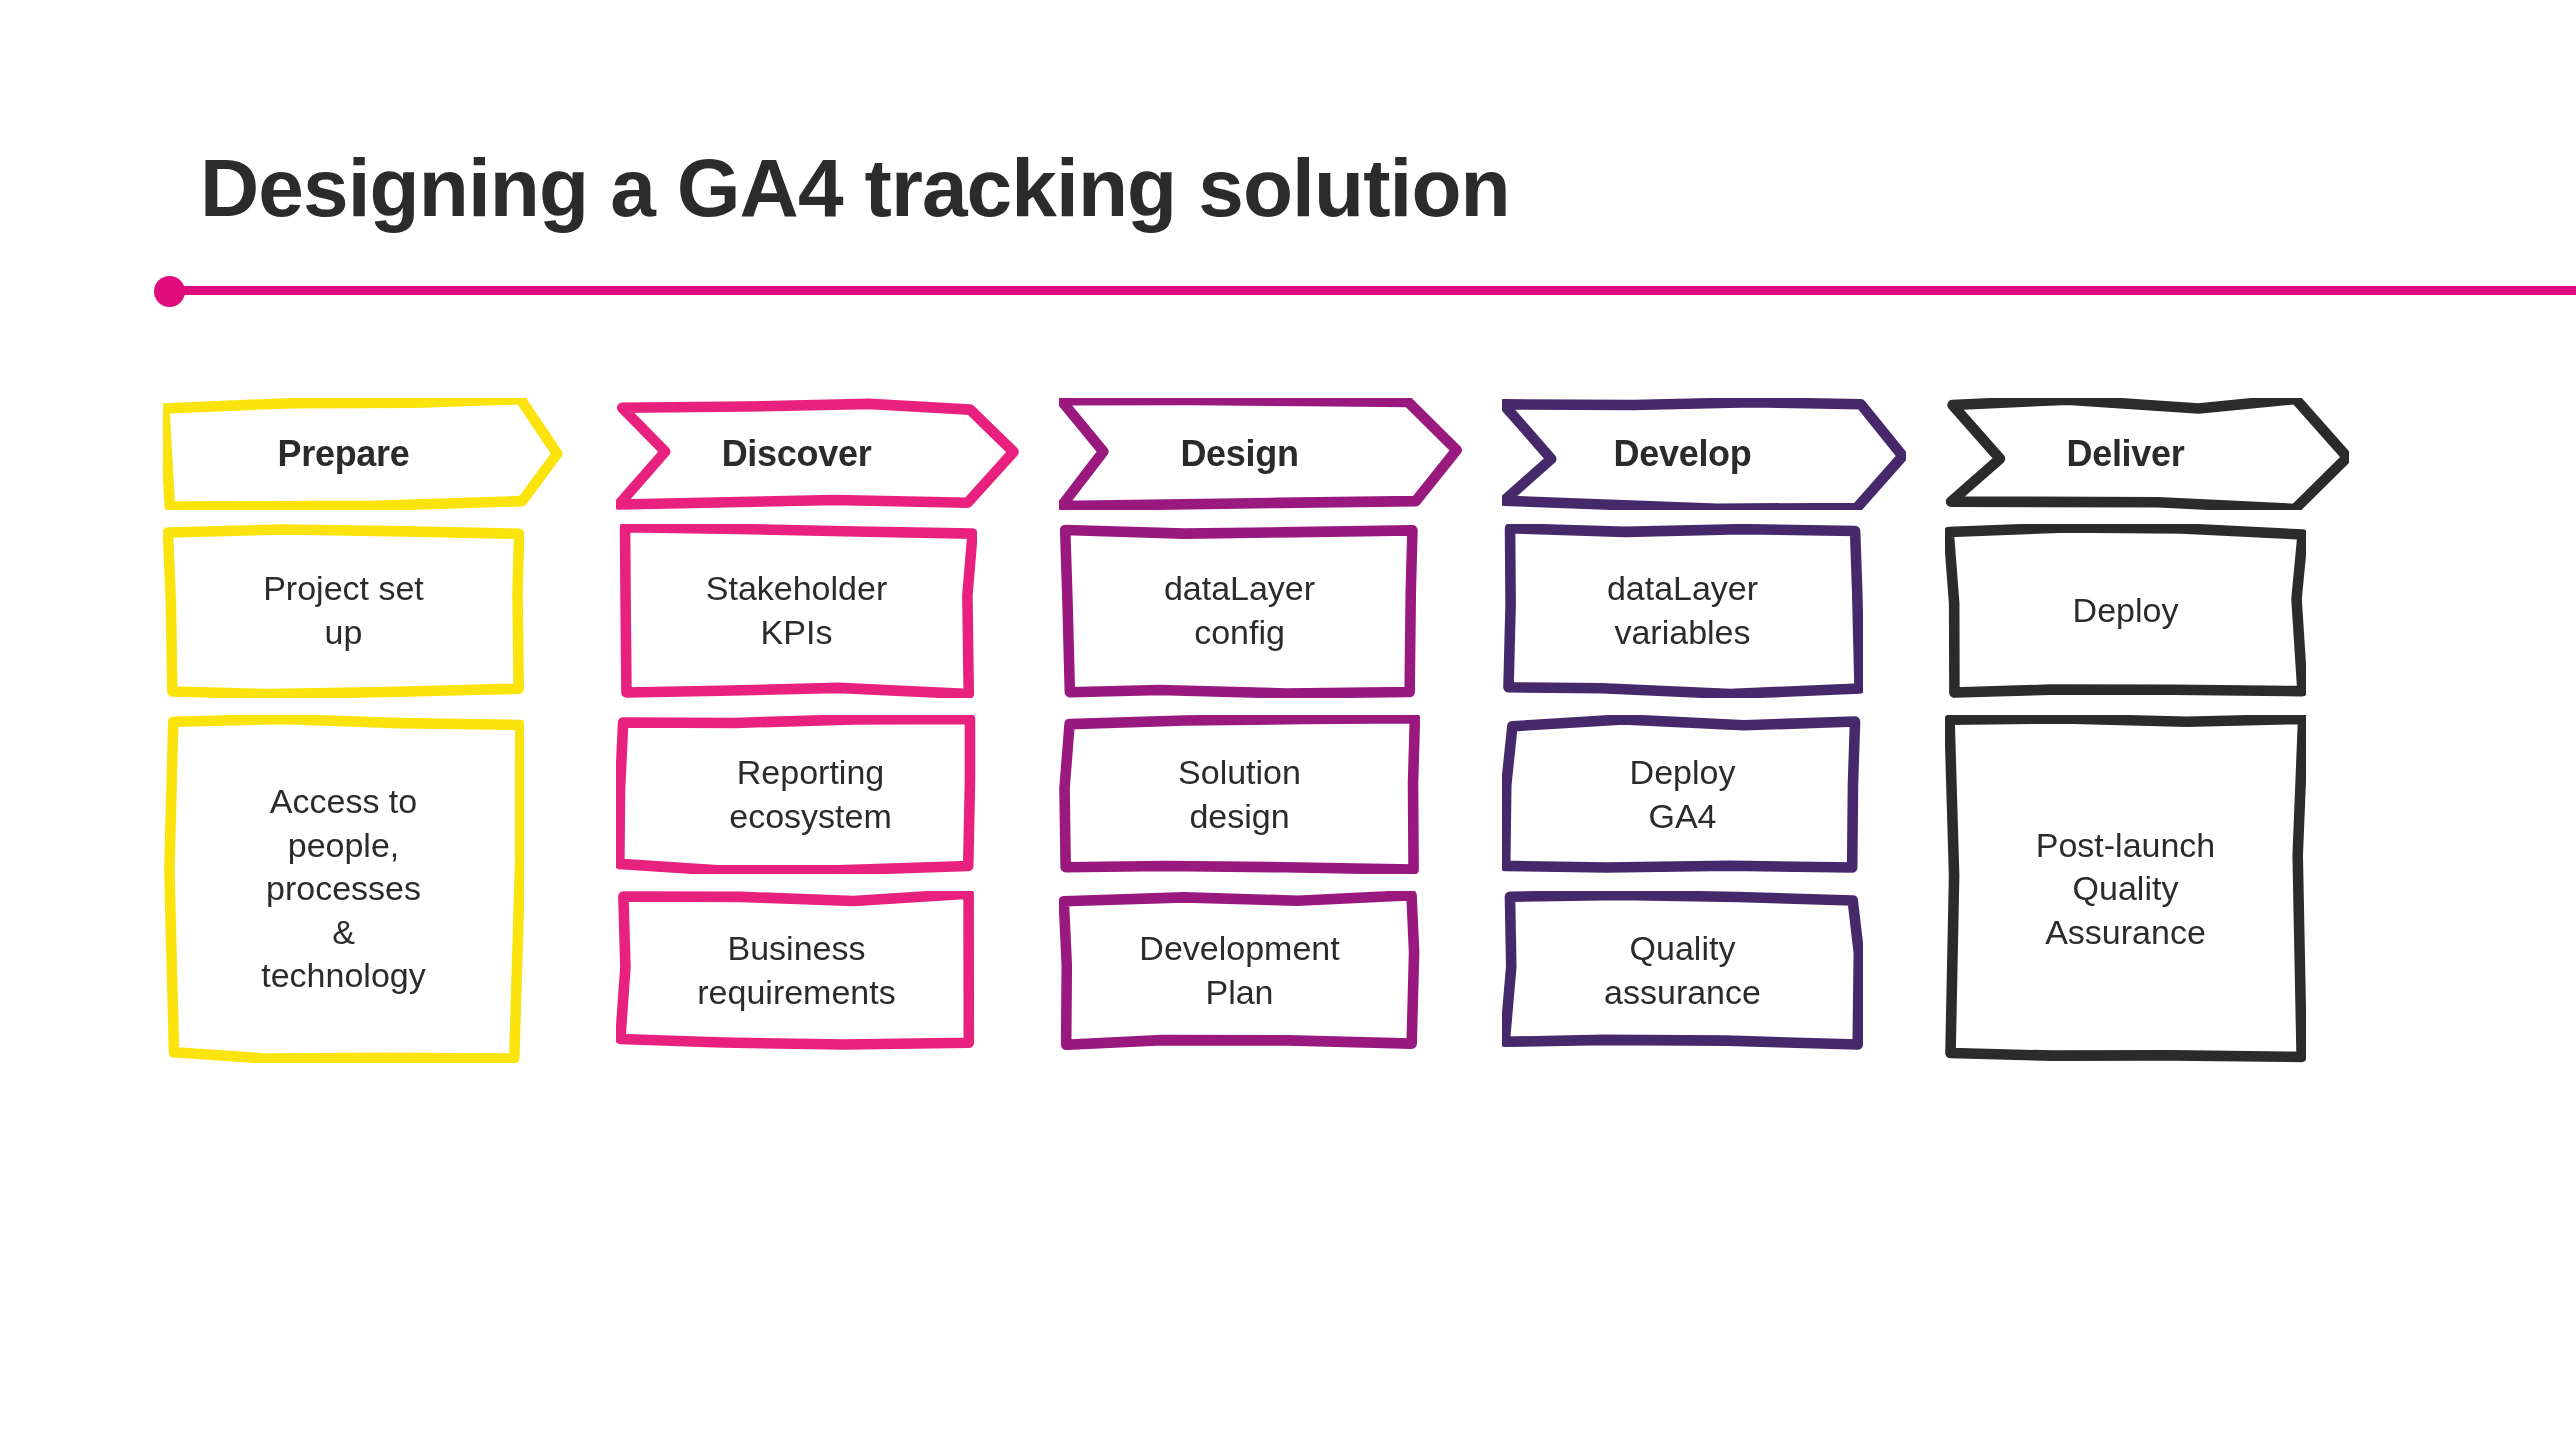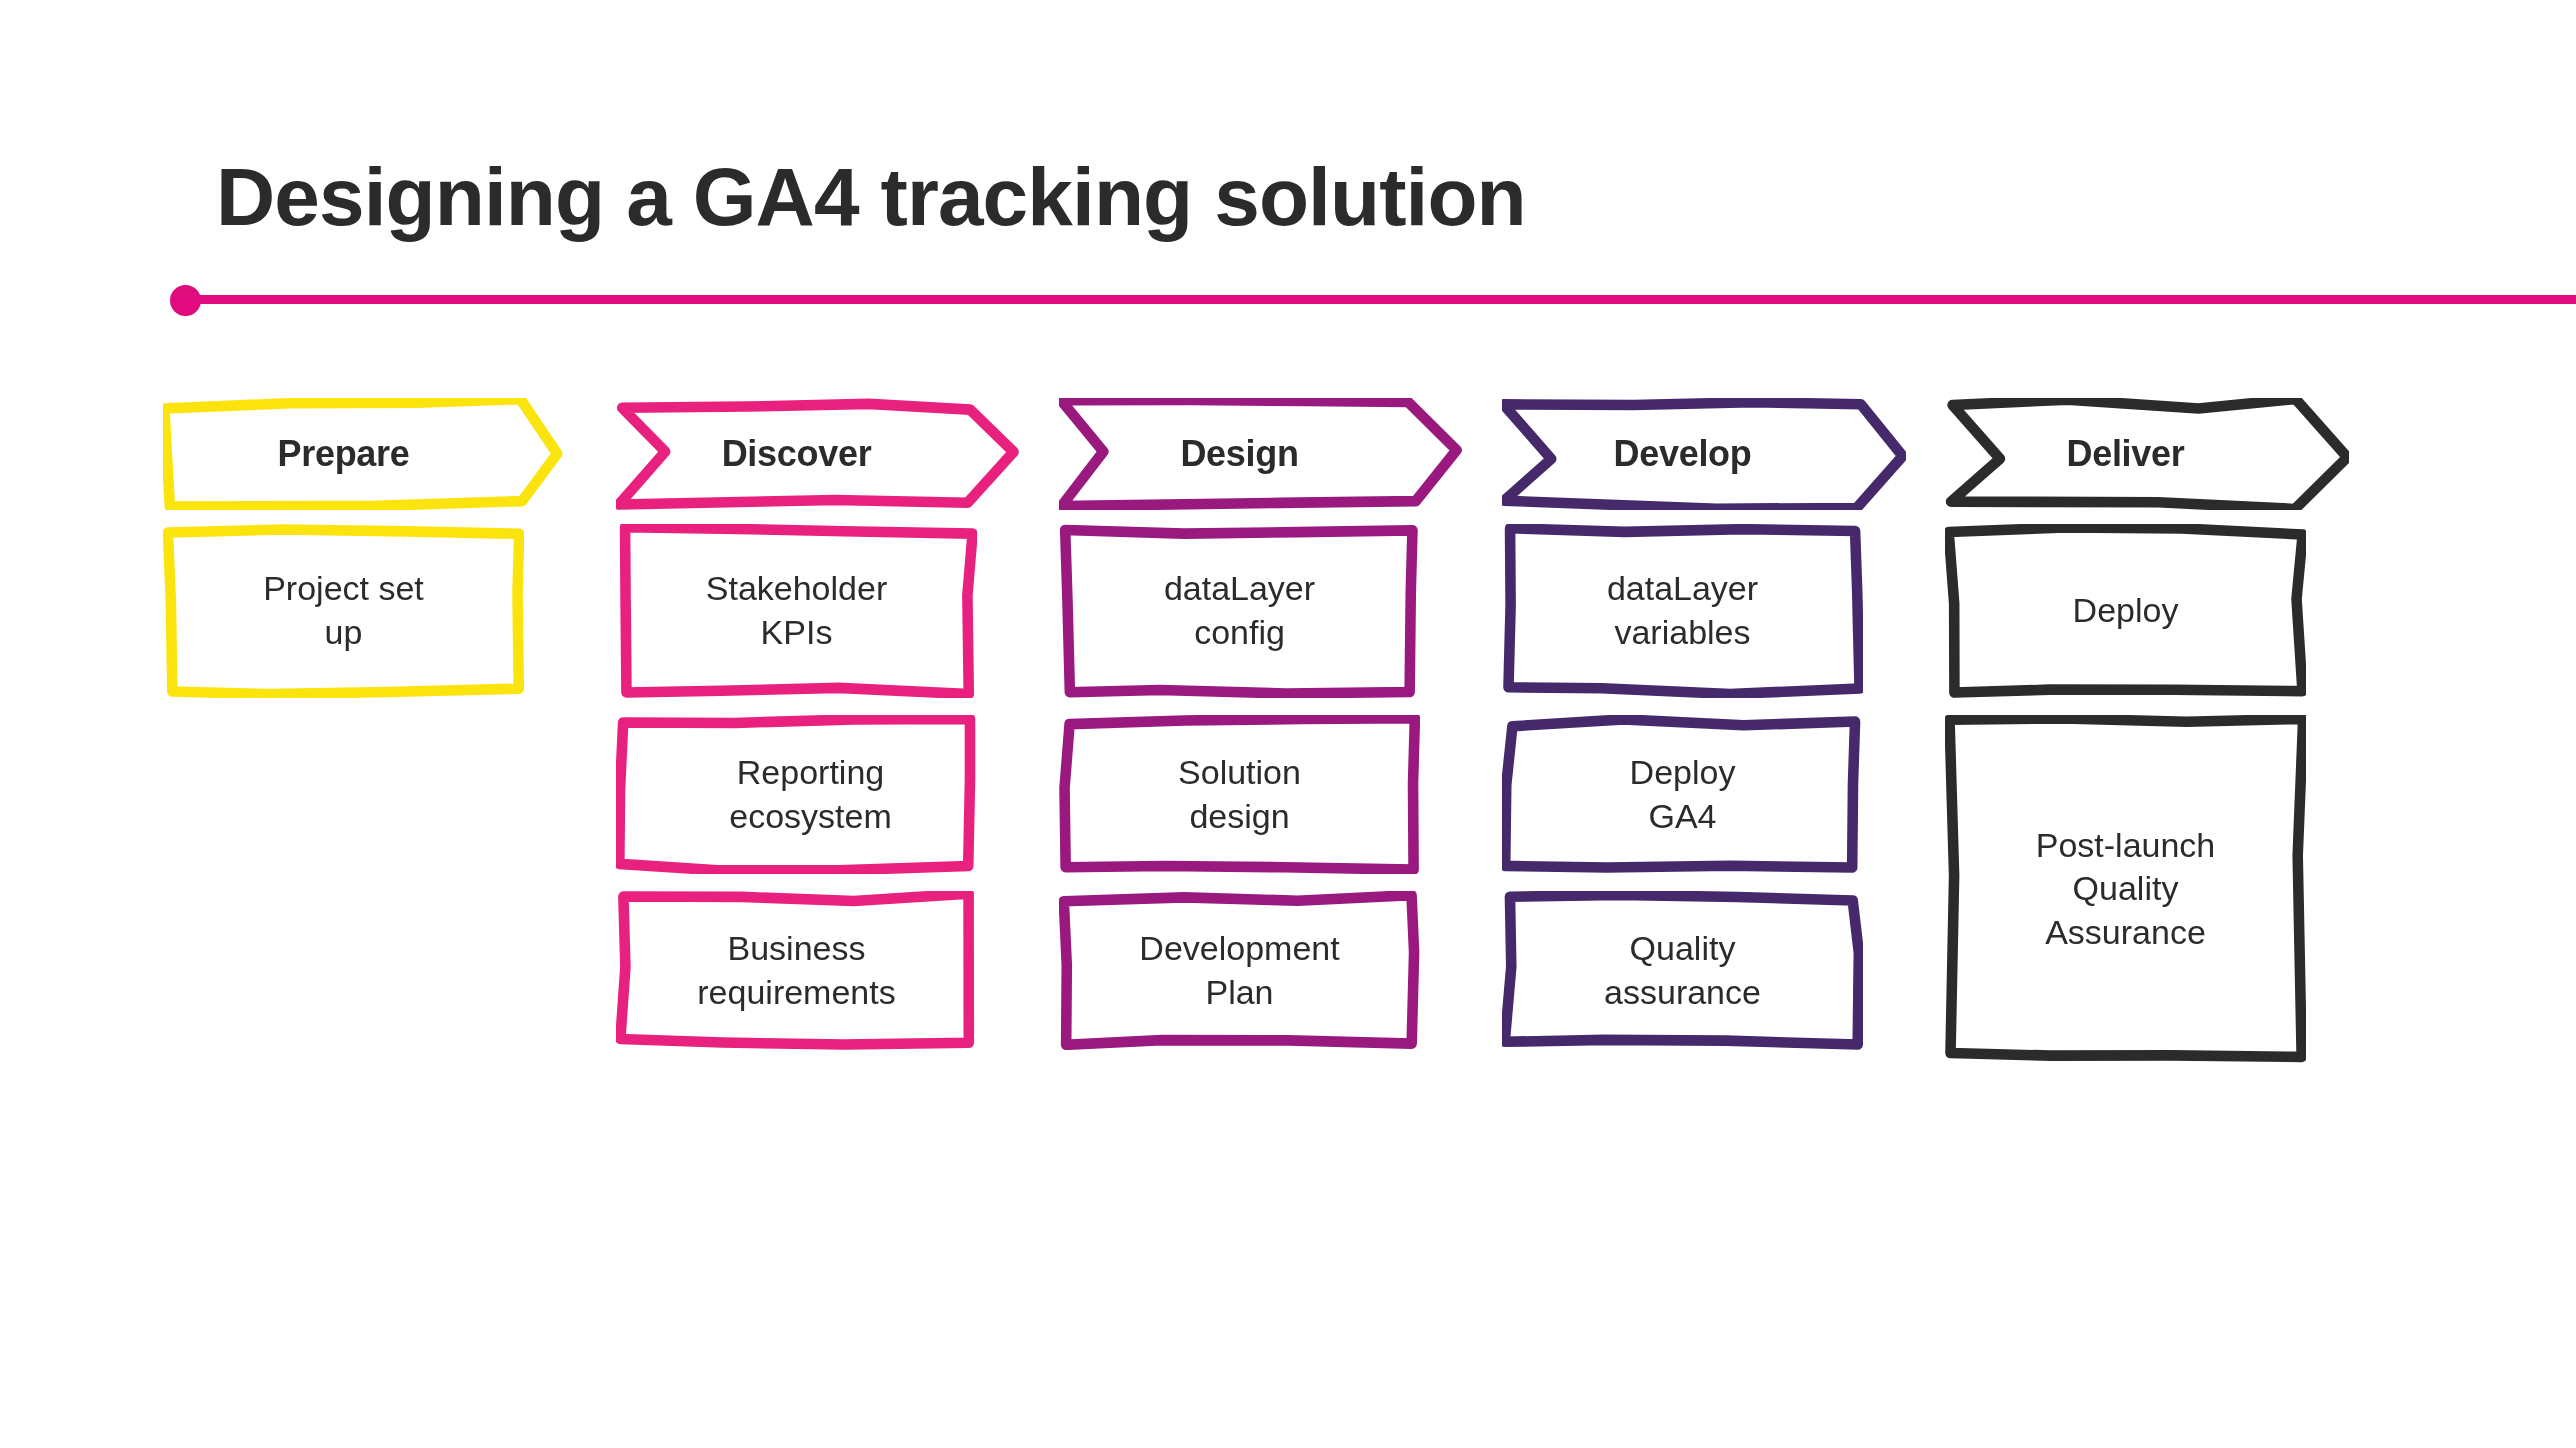--- a/index.html
+++ b/index.html
@@ -11,25 +11,24 @@
     width: 2576px;
     height: 1449px;
     position: relative;
     overflow: hidden;
     font-family: "Liberation Sans", sans-serif;
   }
 
   
   #title-block {
     position: absolute;
-    left: 16px;
+    left: 0;
     top: 0;
     width: 2136px;
     height: 348px;
-    margin-top: 9px;
   }
   #page-title {
     position: absolute;
     left: 200px;
     top: 144px;
     font-family: "Liberation Sans", sans-serif;
     font-size: 82px;
     font-weight: bold;
     letter-spacing: -0.9px;
     color: #2B2B2B;
@@ -143,20 +142,30 @@
         <div class="chev-label">Prepare</div>
       </div>
       <div class="boxes">
         <div class="sketch-box" style="width: 361px; height: 174px;">
           <svg class="box-svg" width="361" height="174" viewBox="0 0 580 280">
             <path d="M 7.5 13.7 L 192.6 9.0 L 390.8 11.9 L 572.7 15.8 L 570.0 110.7 L 572.0 265.0 L 361.4 270.4 L 171.5 273.8 L 14.5 269.5 L 12.3 128.1 Z" fill="#ffffff" stroke="#FBE40E" stroke-width="17" stroke-linejoin="round" stroke-linecap="round"></path>
           </svg>
           <div class="box-text">Project set
 up</div>
         </div>
+        <div class="sketch-box" style="width: 361px; height: 348px;">
+          <svg class="box-svg" width="361" height="348" viewBox="0 0 580 560">
+            <path d="M 16.0 11.0 L 192.6 6.4 L 380.3 13.1 L 574.6 16.0 L 574.4 230.7 L 564.8 552.7 L 358.6 551.8 L 167.4 553.0 L 17.2 542.7 L 9.8 250.4 Z" fill="#ffffff" stroke="#FBE40E" stroke-width="17" stroke-linejoin="round" stroke-linecap="round"></path>
+          </svg>
+          <div class="box-text">Access to
+people,
+processes
+&amp;
+technology</div>
+        </div>
       </div>
     </div>
     <div class="stage-column" style="left: 616px;">
       <div class="chev-wrap">
         <svg class="chev-svg" width="404" height="112" viewBox="0 0 650 180">
           <path d="M 9.947164187207818 15.717935604508966 L 210.01131879817694 13.671758989337832 L 406.8809510655701 9.321641608607024 L 569.7477901177481 18.594968136865646 L 639.587239800021 86.57735355338082 L 565.6726647159085 168.48547105351463 L 352.9545749500394 164.11793782142922 L 4.701437988318503 171.316729367245 L 79.19923697598279 86.1766712567769 Z" fill="none" stroke="#E8217E" stroke-width="17" stroke-linejoin="round" stroke-linecap="round"></path>
         </svg>
         <div class="chev-label">Discover</div>
       </div>
       <div class="boxes">

